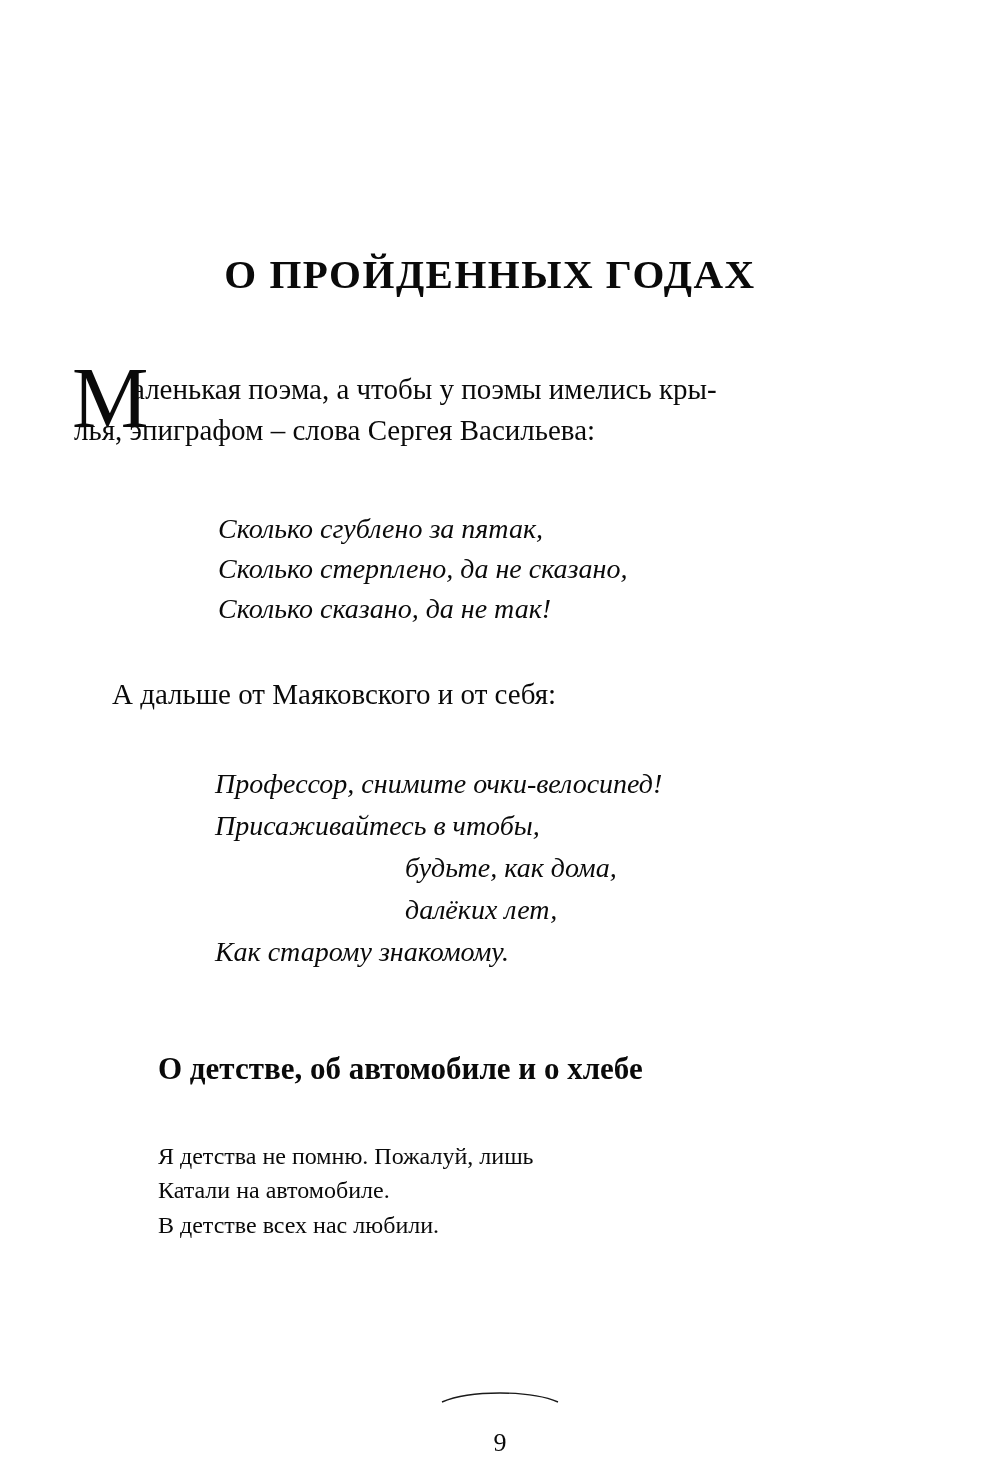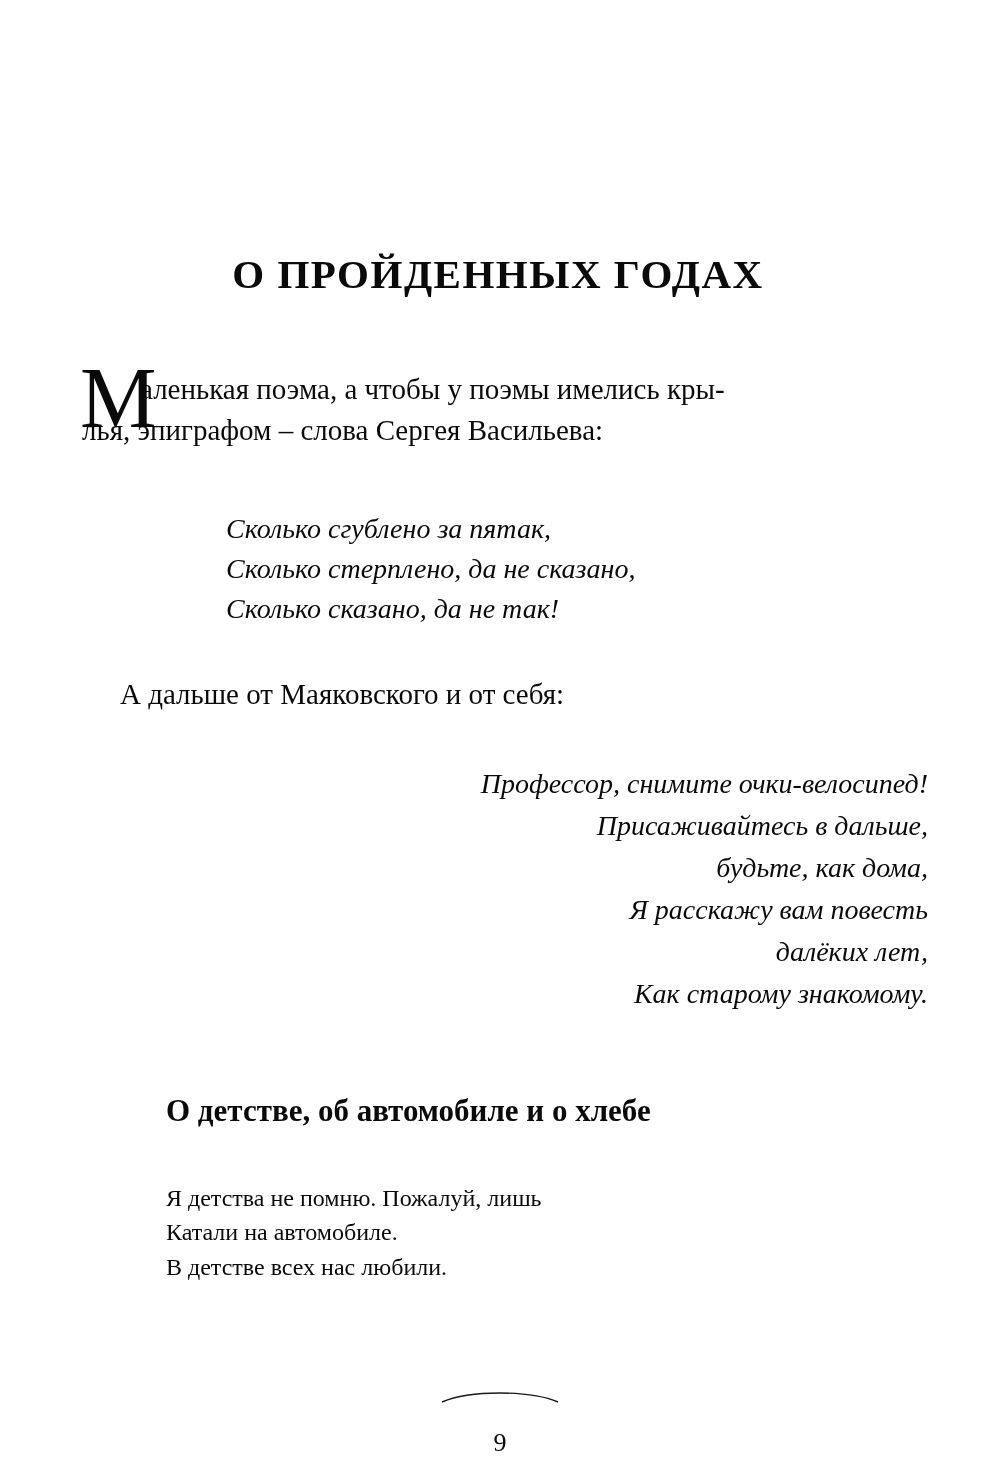--- a/index.html
+++ b/index.html
@@ -11,21 +11,21 @@
     position: relative;
     width: 1000px;
     height: 1480px;
     background: #ffffff;
     font-family: "Liberation Serif", "DejaVu Serif", serif;
     color: #0a0a0a;
     overflow: hidden;
   }
   .content {
     position: absolute;
-    left: 68px;
+    left: 60px;
     top: 0;
     width: 860px;
   }
 
   .title {
     text-align: center;
     font-size: 41px;
     font-weight: bold;
     letter-spacing: 1.5px;
     margin-top: 252px;
@@ -68,21 +68,21 @@
     line-height: 1.4;
   }
 
   .quote {
     margin-top: 48px;
     margin-left: 155px;
     font-style: italic;
     font-size: 28px;
     line-height: 1.5;
   }
-  .quote div { white-space: pre; text-align: right; }
+  .quote div { white-space: pre; }
   .quote .ind { margin-left: 190px; font-style: italic; }
 
   .subhead {
     margin-top: 78px;
     margin-left: 98px;
     font-size: 31px;
     font-weight: bold;
   }
 
   .stanza {
@@ -129,23 +129,22 @@
     <div class="epigraph">
       <div>Сколько сгублено за пятак,</div>
       <div>Сколько стерплено, да не сказано,</div>
       <div>Сколько сказано, да не так!</div>
     </div>
 
     <div class="lead">А дальше от Маяковского и от себя:</div>
 
     <div class="quote">
       <div>Профессор, снимите очки-велосипед!</div>
-      <div>Присаживайтесь в дальше,</div>
+      <div>Присаживайтесь в чтобы,</div>
       <div class="ind">будьте, как дома,</div>
-      <div>Я расскажу вам повесть</div>
       <div class="ind">далёких лет,</div>
       <div>Как старому знакомому.</div>
     </div>
 
     <h2 class="subhead">О детстве, об автомобиле и о хлебе</h2>
 
     <div class="stanza">
       <div>Я детства не помню. Пожалуй, лишь</div>
       <div>Катали на автомобиле.</div>
       <div>В детстве всех нас любили.</div>

